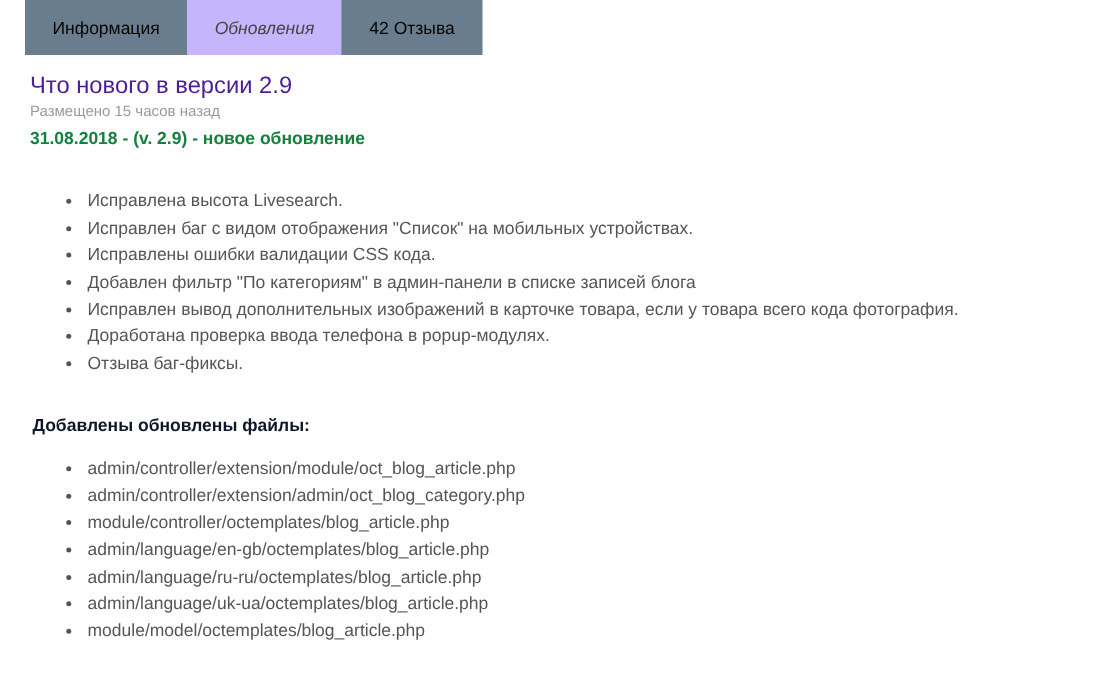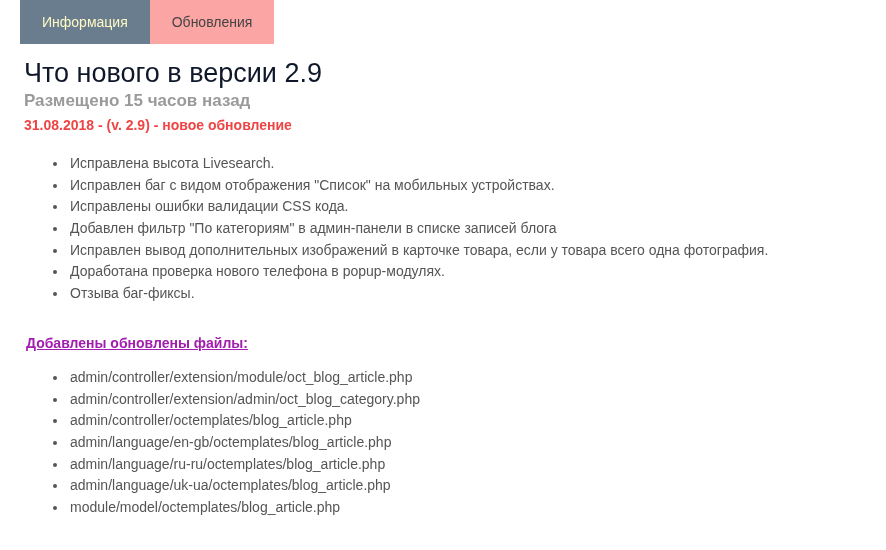--- a/index.html
+++ b/index.html
@@ -12,96 +12,96 @@
     width: 886px;
   }
   .tabs {
     display: flex;
     background: #fff;
     padding-left: 20px;
   }
   .tab {
     padding: 14px 22px;
     background: #6a7d8f;
-    color: #fef9c3;
+    color: #000000;
     font-size: 14px;
     cursor: pointer;
   }
   .tab.active {
-    background: #fca5a5;
+    background: #c4b5fd;
     color: #444;
+    font-style: italic;
   }
   .content {
     padding: 14px 24px 0 24px;
   }
   h2.title {
-    font-size: 27px;
+    font-size: 19px;
     font-weight: 400;
-    color: #0f172a;
+    color: #4c1d95;
     margin: 0 0 2px 0;
   }
   .posted {
     color: #9a9a9a;
-    font-size: 17px;
+    font-size: 12px;
     margin-bottom: 6px;
-    font-weight: bold;
   }
   .release-line {
-    color: #ef4444;
+    color: #15803d;
     font-weight: 700;
     font-size: 14px;
-    margin-bottom: 20px;
+    margin-bottom: 32px;
   }
   ul.bullets {
     margin: 16px 0 30px 0;
     padding-left: 44px;
   }
   ul.bullets li {
     list-style-type: disc;
     color: #555;
     font-size: 14px;
     line-height: 1.55;
     padding-left: 2px;
   }
   ul.bullets li::marker { color: #555; }
   .files-title {
     font-weight: 700;
-    color: #a21caf;
+    color: #0f172a;
     font-size: 14px;
     margin: 16px 0 14px 2px;
-    text-decoration: underline;
   }
 </style>
 </head>
 <body>
 
 <div class="tabs">
   <div class="tab">Информация</div>
   <div class="tab active">Обновления</div>
+  <div class="tab">42 Отзыва</div>
 </div>
 
 <div class="content">
   <h2 class="title">Что нового в версии 2.9</h2>
   <div class="posted">Размещено 15 часов назад</div>
   <div class="release-line">31.08.2018 - (v. 2.9) - новое обновление</div>
 
   <ul class="bullets">
     <li>Исправлена высота Livesearch.</li>
     <li>Исправлен баг с видом отображения "Список" на мобильных устройствах.</li>
     <li>Исправлены ошибки валидации CSS кода.</li>
     <li>Добавлен фильтр "По категориям" в админ-панели в списке записей блога</li>
-    <li>Исправлен вывод дополнительных изображений в карточке товара, если у товара всего одна фотография.</li>
-    <li>Доработана проверка нового телефона в popup-модулях.</li>
+    <li>Исправлен вывод дополнительных изображений в карточке товара, если у товара всего кода фотография.</li>
+    <li>Доработана проверка ввода телефона в popup-модулях.</li>
     <li>Отзыва баг-фиксы.</li>
   </ul>
 
   <div class="files-title">Добавлены обновлены файлы:</div>
 
   <ul class="bullets" style="margin-bottom:0;">
     <li>admin/controller/extension/module/oct_blog_article.php</li>
     <li>admin/controller/extension/admin/oct_blog_category.php</li>
-    <li>admin/controller/octemplates/blog_article.php</li>
+    <li>module/controller/octemplates/blog_article.php</li>
     <li>admin/language/en-gb/octemplates/blog_article.php</li>
     <li>admin/language/ru-ru/octemplates/blog_article.php</li>
     <li>admin/language/uk-ua/octemplates/blog_article.php</li>
     <li>module/model/octemplates/blog_article.php</li>
   </ul>
 </div>
 
 </body></html>

